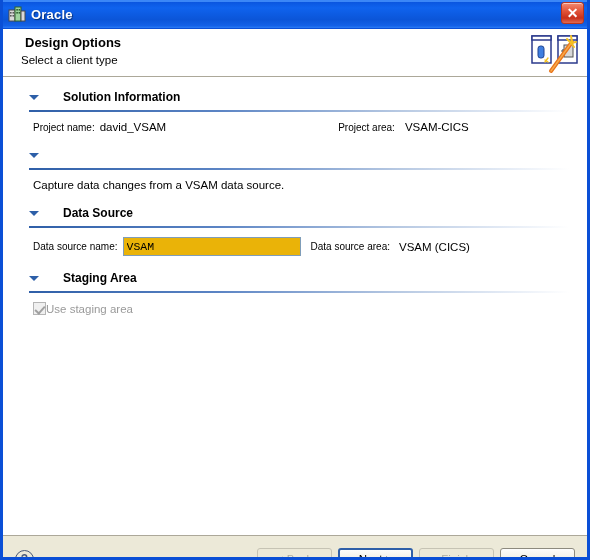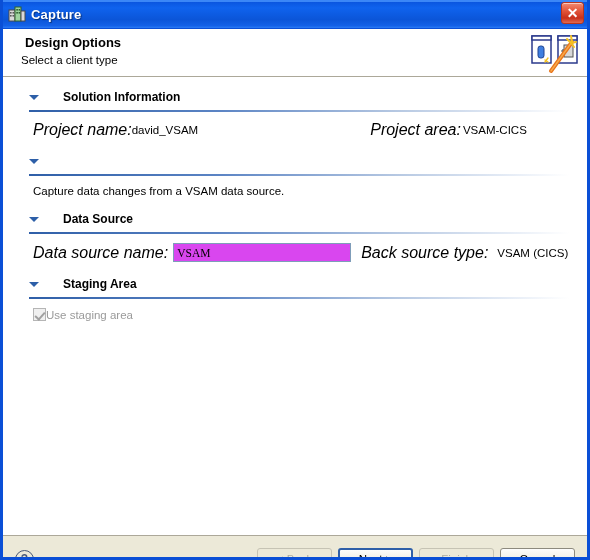--- a/index.html
+++ b/index.html
@@ -128,30 +128,30 @@
     margin: 3px 0 0 8px;
     background: linear-gradient(to right, #2f5fa8 0%, #5b84c4 35%, #b6c8e2 68%, #e8eef7 90%, #ffffff 100%);
   }
   .section-body {
     padding: 9px 0 10px 12px;
     font-size: 11.5px;
     color: #000000;
   }
 
   .row { display: flex; align-items: center; }
-  .lbl { font-size: 16px; color: #000; white-space: nowrap; font-style: italic; }
+  .lbl { font-size: 10px; color: #000; white-space: nowrap; }
   .val { font-size: 11.5px; color: #000; white-space: nowrap; }
   .gap-col { width: 172px; flex: none; }
 
   
   .txtfield {
     width: 178px; height: 19px;
     border: 1px solid #7f9db9;
-    background: #d946ef;
-    font-family: Liberation Serif, serif;
+    background: #eab308;
+    font-family: Liberation Mono, monospace;
     font-size: 11.5px;
     color: #000;
     padding: 8px 3px;
     margin: 0 0 0 5px;
     outline: none;
   }
 
   .combo {
     position: relative;
     width: 118px; height: 21px;
@@ -275,21 +275,21 @@
         <rect x="2" y="7" width="1.6" height="1.6" fill="#5a5a5a"></rect>
         <rect x="4.5" y="7" width="1.6" height="1.6" fill="#5a5a5a"></rect>
         <rect x="2" y="10" width="1.6" height="1.6" fill="#5a5a5a"></rect>
         <rect x="4.5" y="10" width="1.6" height="1.6" fill="#5a5a5a"></rect>
         <rect x="8.3" y="4" width="1.6" height="1.6" fill="#2f5f2f"></rect>
         <rect x="10.6" y="4" width="1.6" height="1.6" fill="#2f5f2f"></rect>
         <rect x="8.3" y="7" width="1.6" height="1.6" fill="#2f5f2f"></rect>
         <rect x="10.6" y="7" width="1.6" height="1.6" fill="#2f5f2f"></rect>
       </svg>
     </span>
-    <span class="title-text">Capture</span>
+    <span class="title-text">Oracle</span>
     <div id="close-btn">✕</div>
   </div>
 
   <div id="header">
     <div id="header-title">Design Options</div>
     <div id="header-subtitle">Select a client type</div>
     <div id="banner-icon">
       <svg width="48" height="40" viewBox="0 0 48 40">
         <rect x="1" y="2" width="19" height="27" fill="#ffffff" stroke="#2b3a8c" stroke-width="1.5"></rect>
         <rect x="1" y="2" width="19" height="4" fill="#ffffff" stroke="#2b3a8c" stroke-width="1.5"></rect>
@@ -310,24 +310,24 @@
 
     <div class="section">
       <div class="section-head">
         <span class="tri"></span>
         <span class="section-title">Solution Information</span>
       </div>
       <div class="section-rule"></div>
       <div class="section-body">
         <div class="row">
           <span class="lbl">Project name:</span>
-          <span class="val" style="">david_VSAM</span>
+          <span class="val" style="margin-left:5px">david_VSAM</span>
           <span class="gap-col"></span>
           <span class="lbl">Project area:</span>
-          <span class="val" style="margin-left:2px">VSAM-CICS</span>
+          <span class="val" style="margin-left:10px">VSAM-CICS</span>
         </div>
       </div>
     </div>
 
     <div class="section">
       <div class="section-head">
         <span class="tri"></span>
       </div>
       <div class="section-rule"></div>
       <div class="section-body">
@@ -338,21 +338,21 @@
     <div class="section">
       <div class="section-head">
         <span class="tri"></span>
         <span class="section-title">Data Source</span>
       </div>
       <div class="section-rule"></div>
       <div class="section-body">
         <div class="row">
           <span class="lbl">Data source name:</span>
           <input class="txtfield" type="text" value="VSAM" style="">
-          <span class="lbl" style="margin-left:10px">Back source type:</span>
+          <span class="lbl" style="margin-left:10px">Data source area:</span>
           <span class="val" style="margin-left:9px">VSAM (CICS)</span>
         </div>
       </div>
     </div>
 
 
     <div class="section">
       <div class="section-head">
         <span class="tri"></span>
         <span class="section-title">Staging Area</span>

